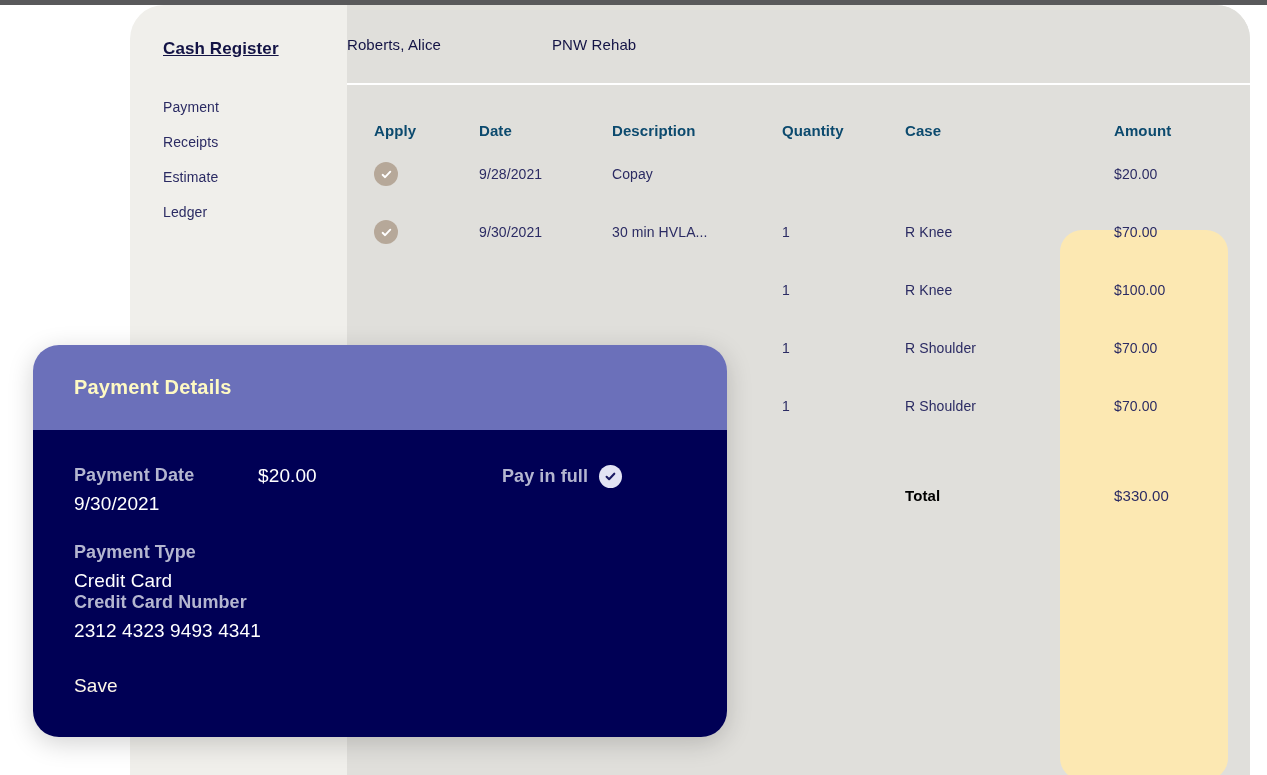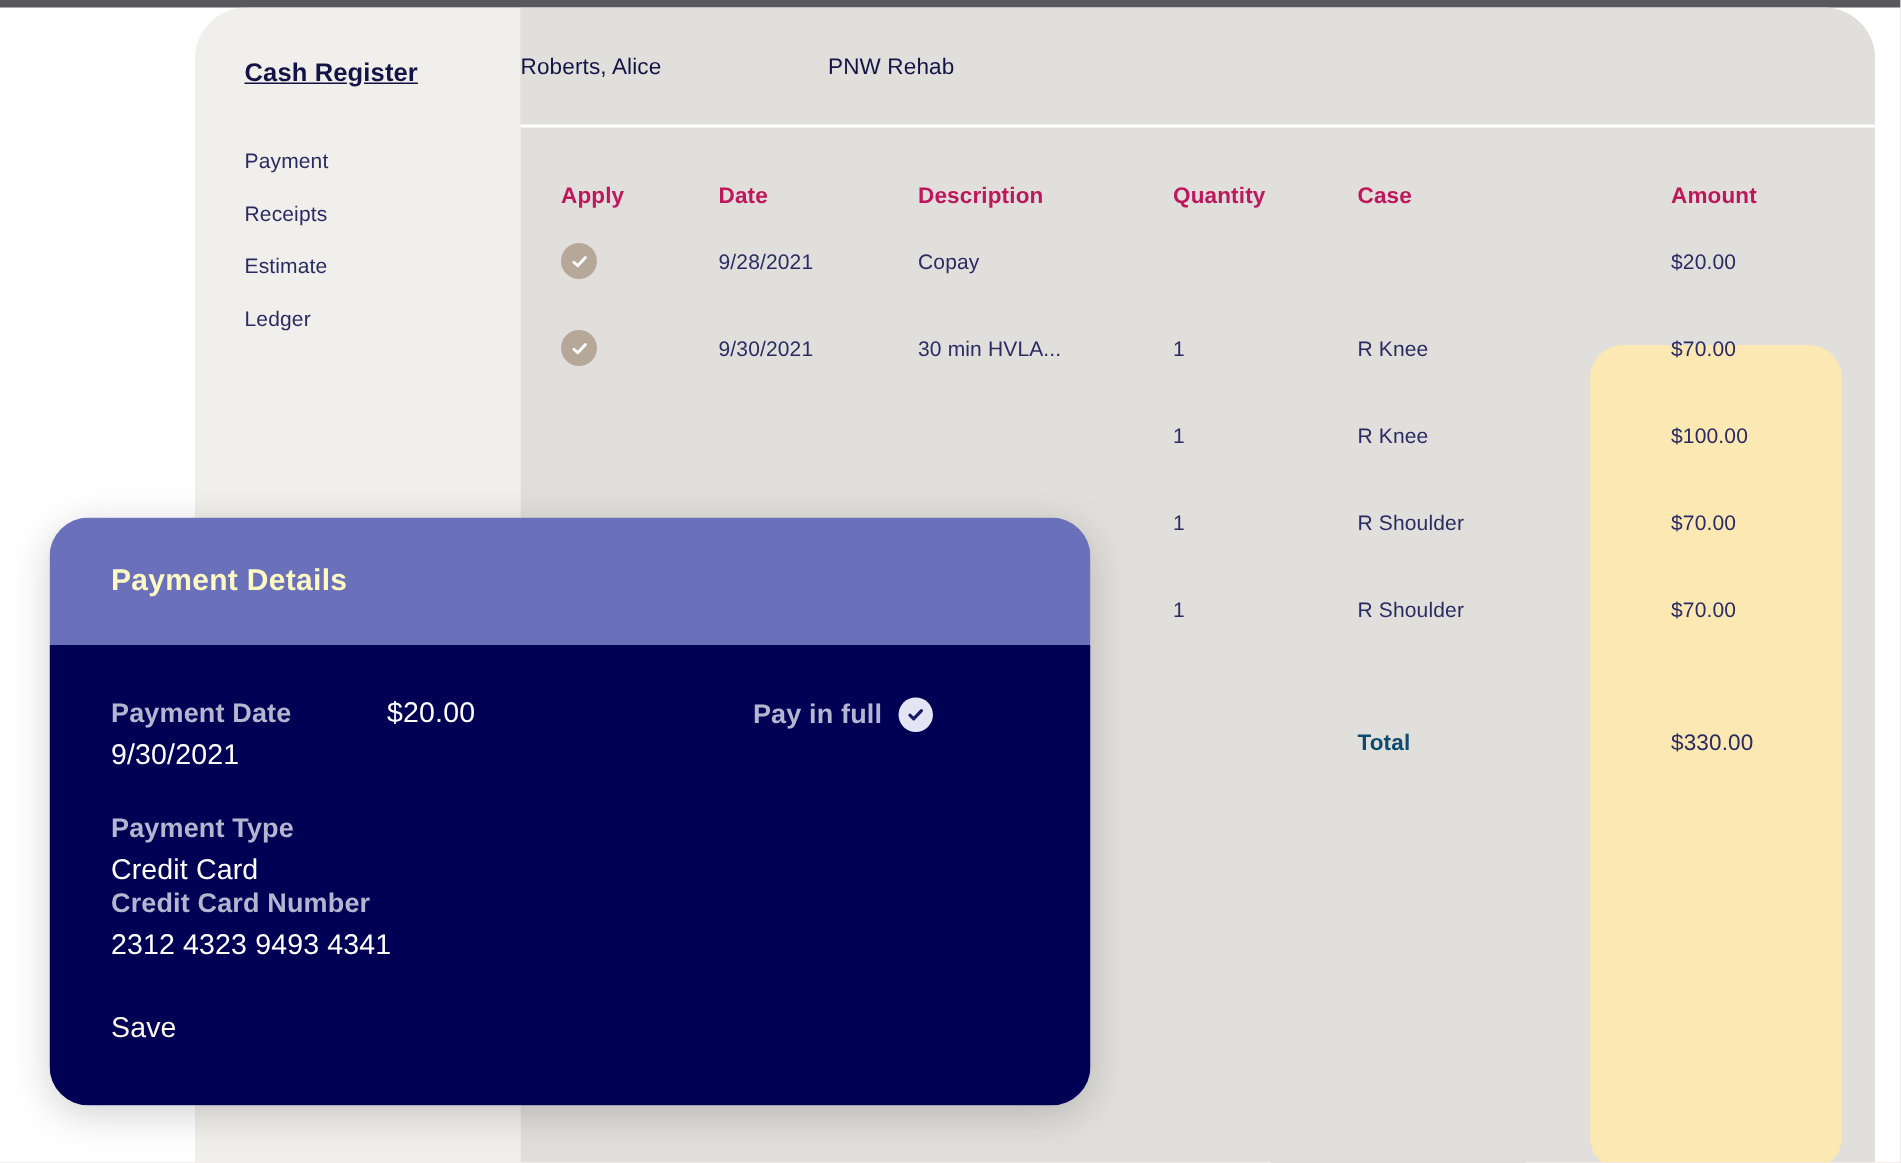--- a/index.html
+++ b/index.html
@@ -120,21 +120,21 @@
     z-index: 1;
     border-collapse: collapse;
     width: 880px;
     table-layout: fixed;
   }
 
   #charges-table th {
     text-align: left;
     font-size: 15px;
     font-weight: bold;
-    color: #be185d;
+    color: #0c4a6e;
     letter-spacing: 0.1px;
     padding: 0 0 0 0;
     height: 30px;
     vertical-align: middle;
   }
 
   #charges-table td {
     font-size: 14px;
     color: #2b2b63;
     letter-spacing: 0.1px;
@@ -161,21 +161,21 @@
     justify-content: center;
     cursor: pointer;
   }
   .apply-check svg { display: block; }
 
   
   #charges-table tr.total-row td { height: 120px; vertical-align: middle; }
   .total-label {
     font-size: 15px;
     font-weight: bold;
-    color: #0c4a6e;
+    color: #000000;
     letter-spacing: 0.1px;
   }
   .total-value {
     font-size: 15px;
     color: #2b2b63;
     letter-spacing: 0.1px;
   }
 
   
   #payment-modal {

